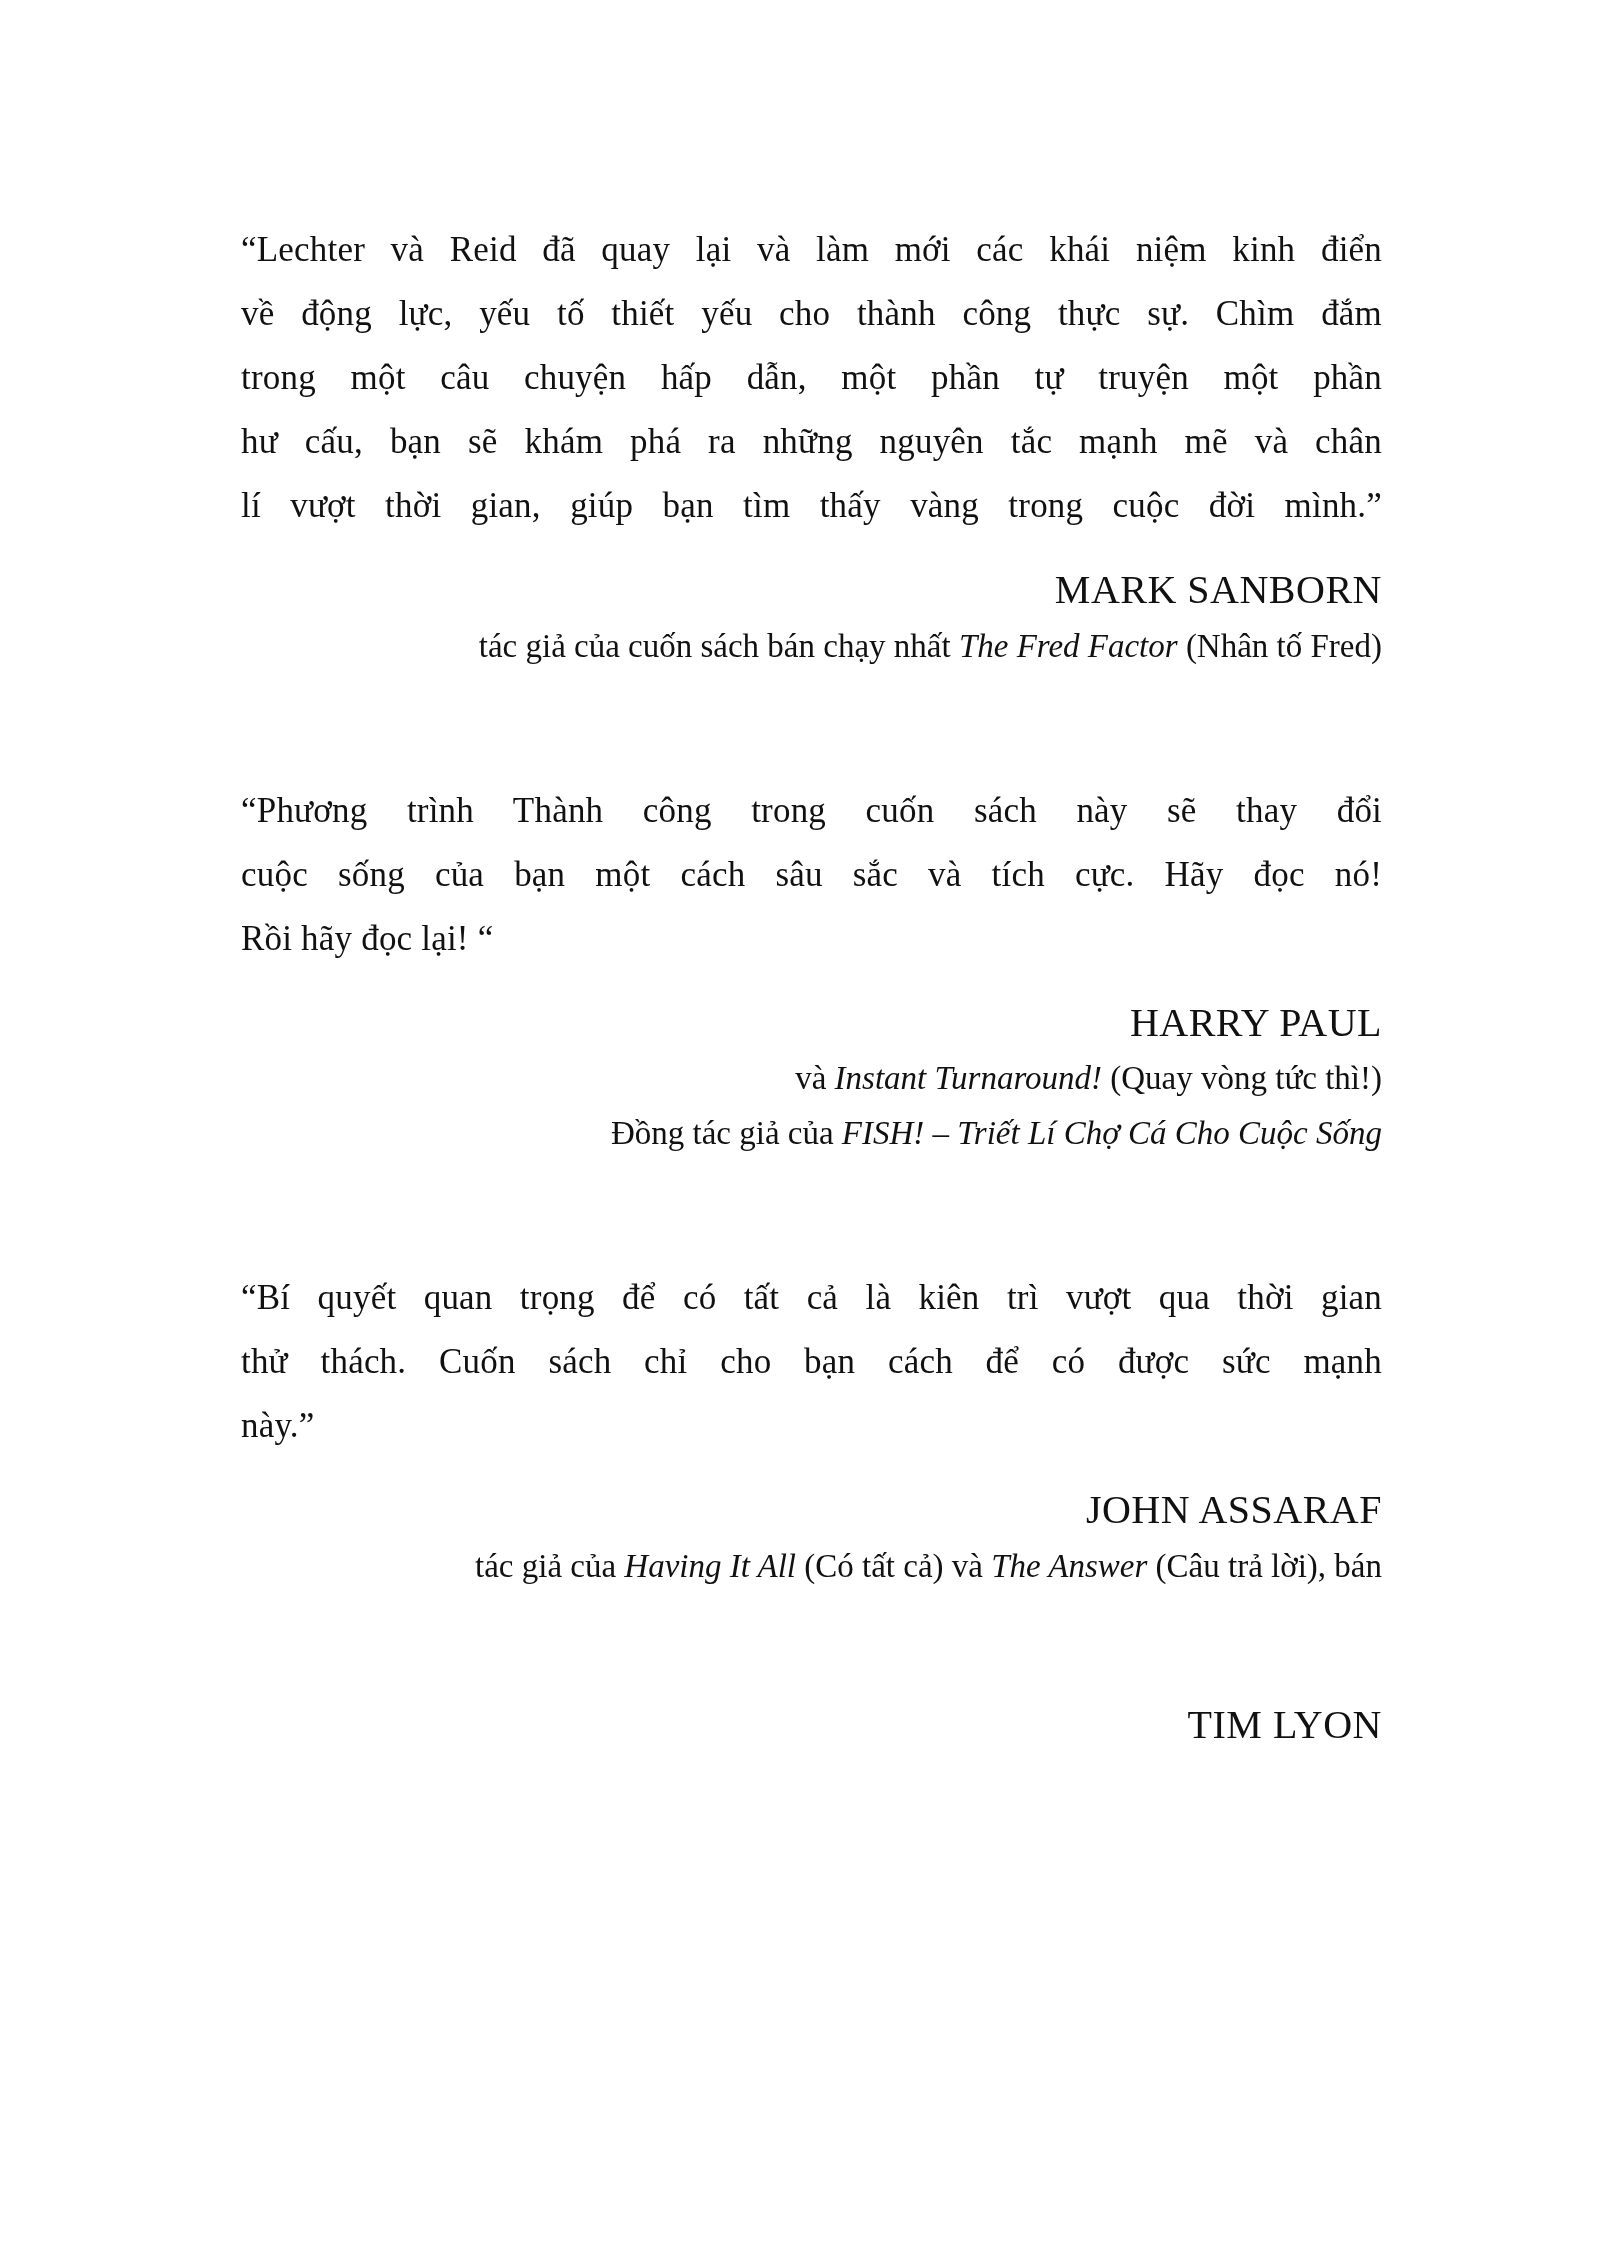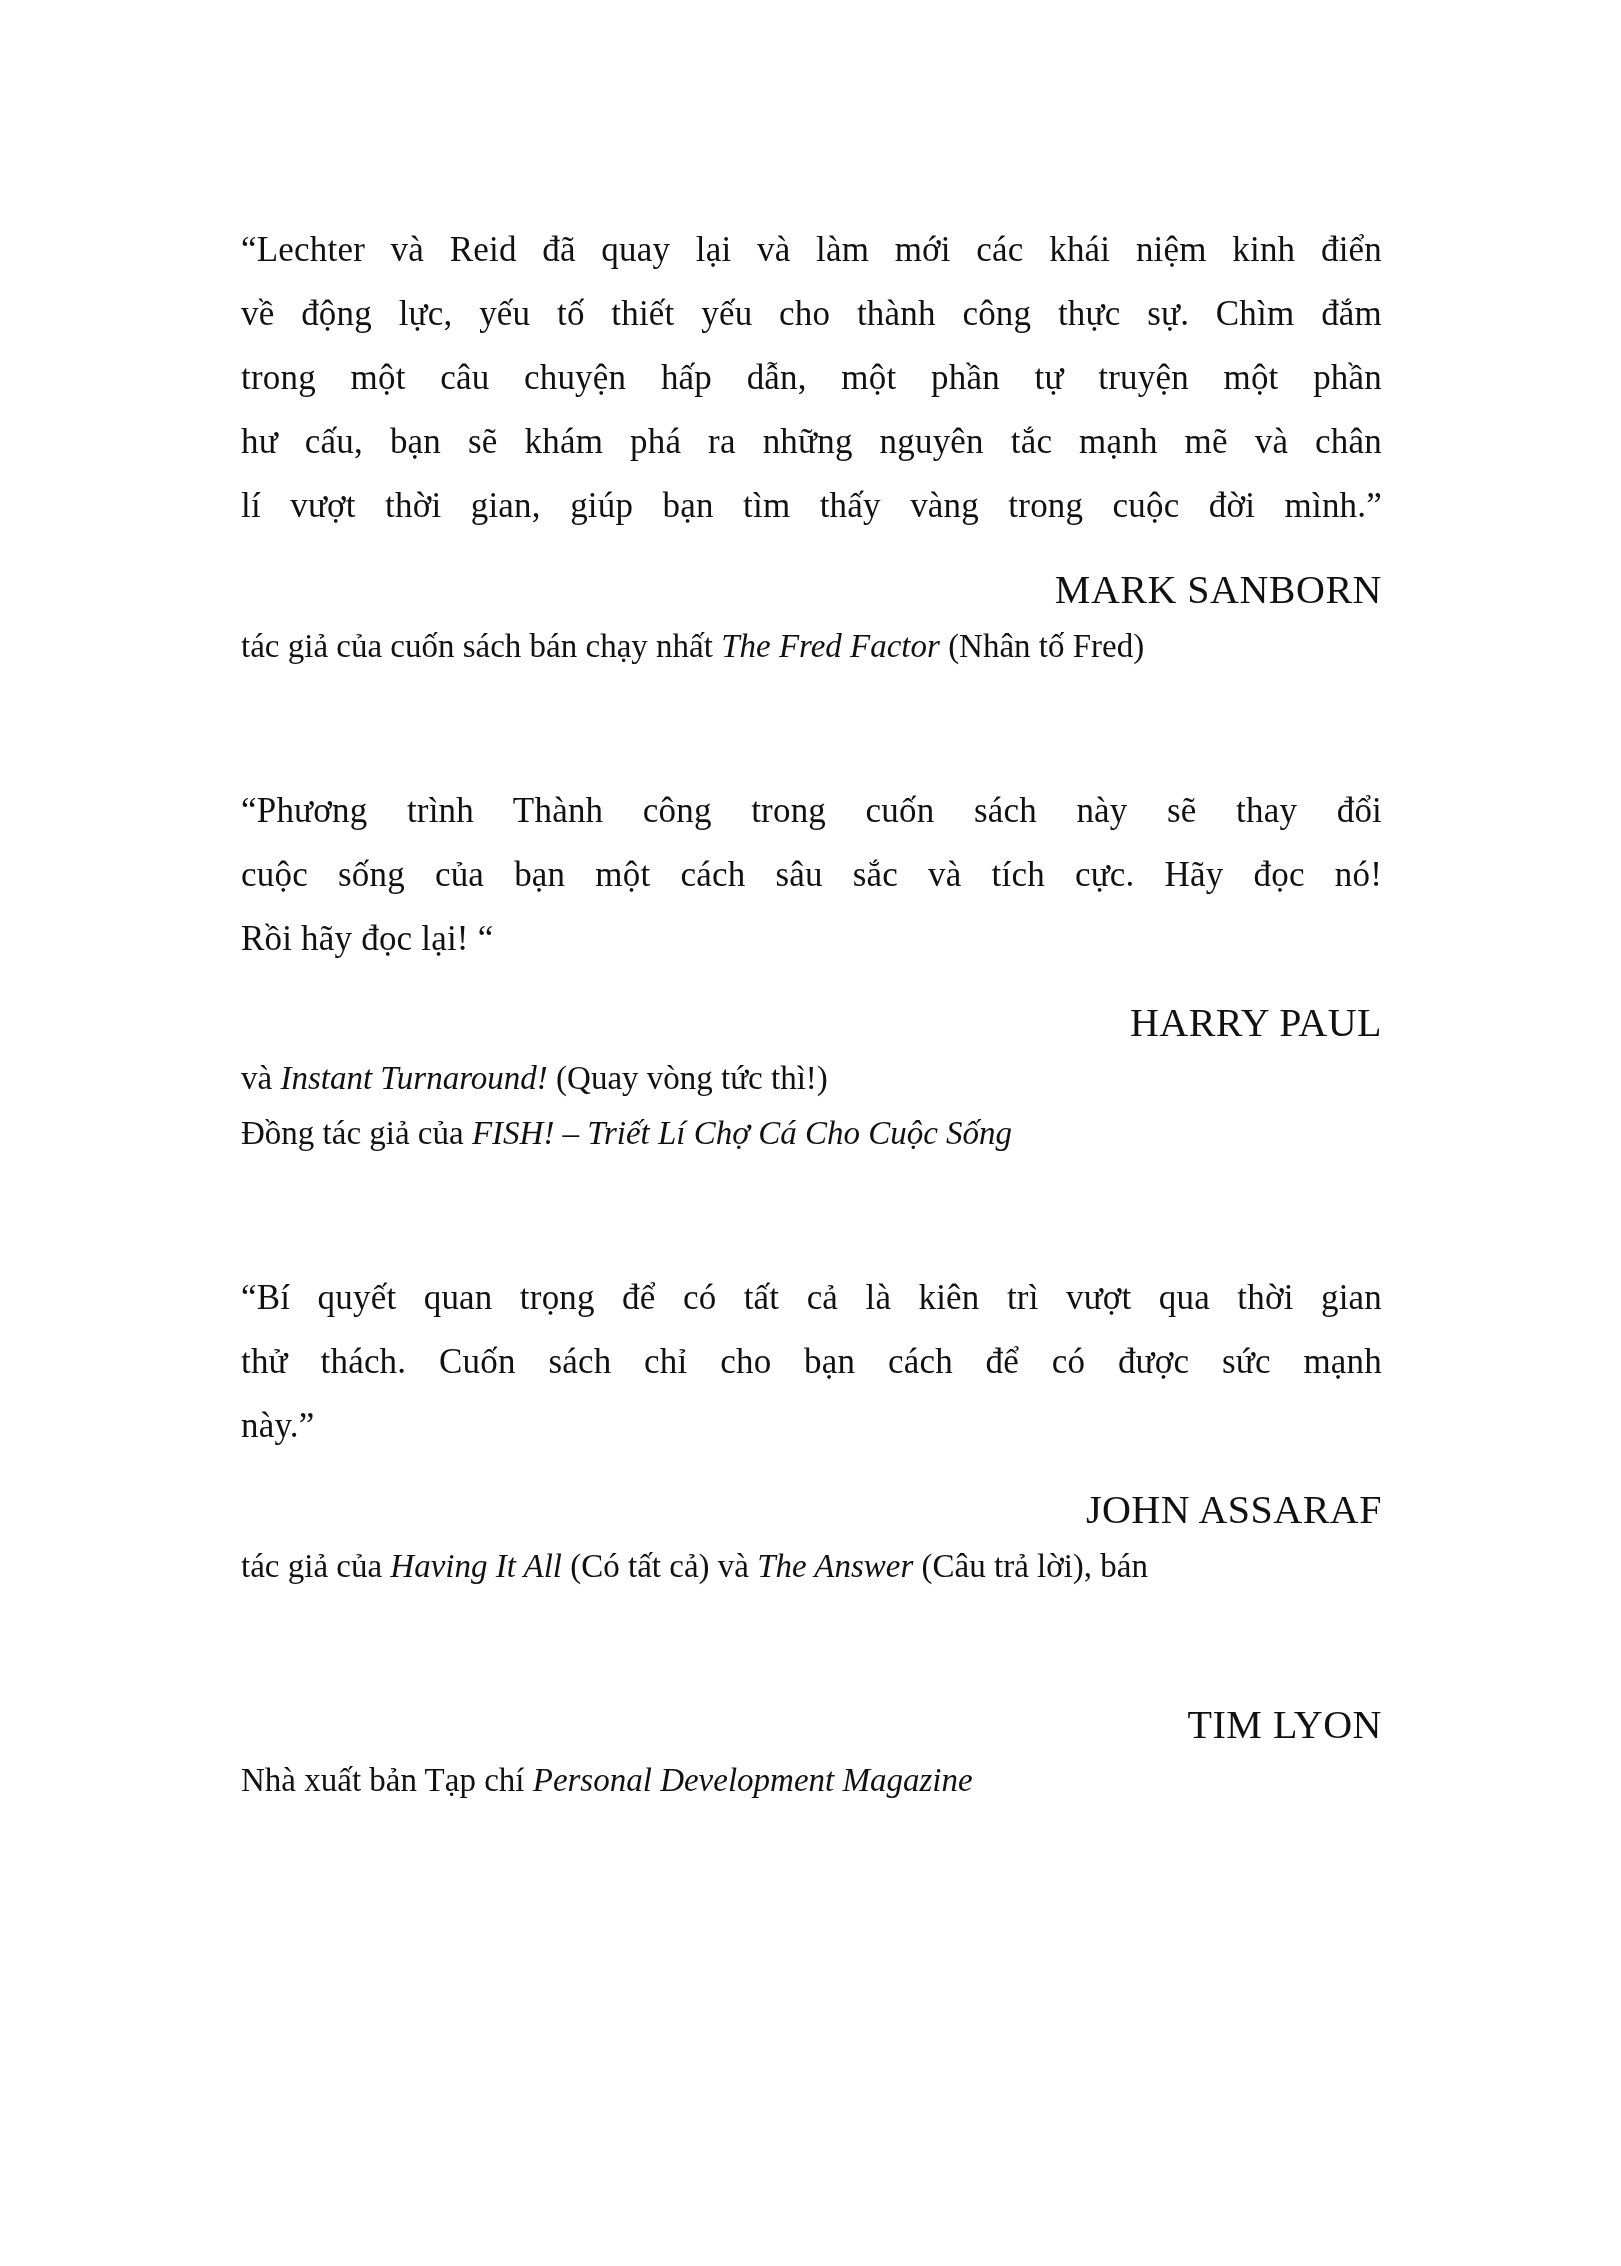--- a/index.html
+++ b/index.html
@@ -43,20 +43,21 @@
     line-height: 51px;
     text-align: right;
     letter-spacing: 0.5px;
   }
   .credit {
     margin-top: 3.6px;
   }
   .credit-line {
     font-size: 33px;
     line-height: 55px;
+    text-align: right;
   }
   .credit-line i {
     font-style: italic;
   }
 </style>
 </head>
 <body>
 
 <div class="page">
   <div class="content">
@@ -95,20 +96,17 @@
         <div class="quote-line short-last">này.”</div>
       </div>
       <div class="author">JOHN ASSARAF</div>
       <div class="credit">
         <div class="credit-line"><span>tác giả của </span><i>Having It All</i><span> (Có tất cả) và </span><i>The Answer</i><span> (Câu trả lời), bán</span></div>
       </div>
     </section>
 
     <section class="endorsement">
       <div class="author">TIM LYON</div>
-      <div class="credit">
-        <div class="credit-line"><span>Nhà xuất bản Tạp chí </span><i>Personal Development Magazine</i></div>
-      </div>
     </section>
 
   </div>
 </div>
 
 
 </body></html>

